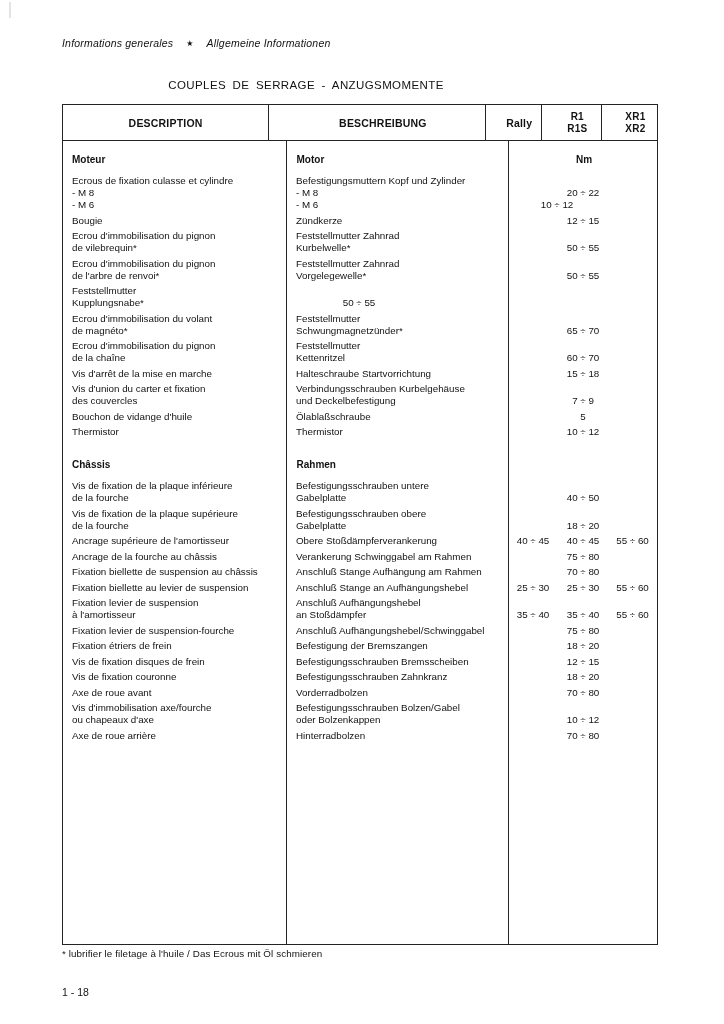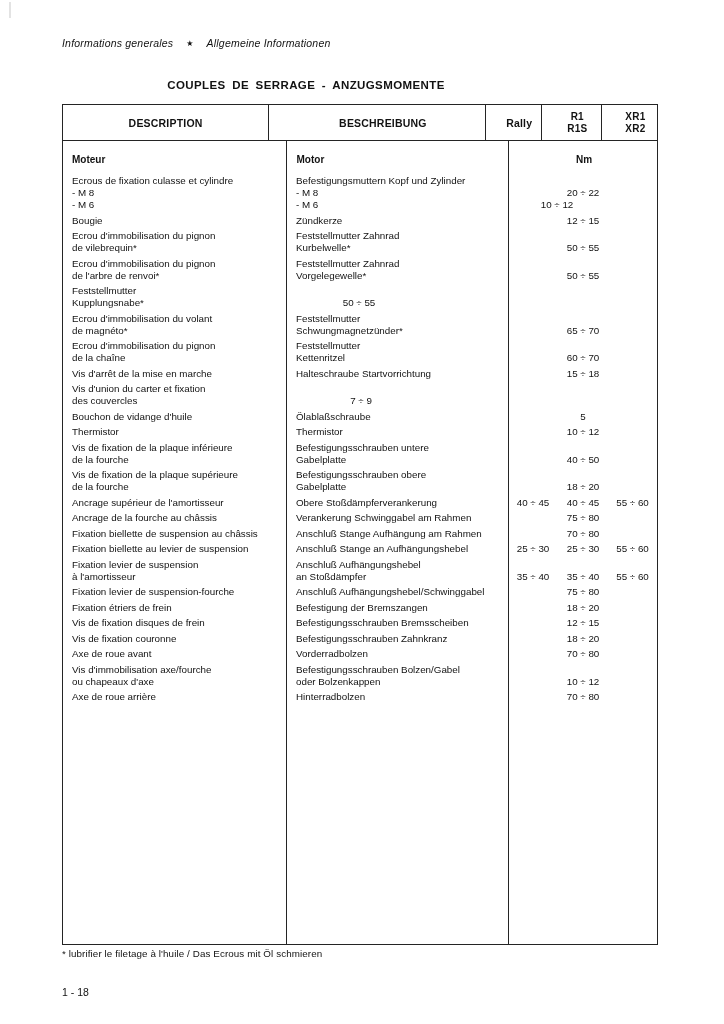--- a/index.html
+++ b/index.html
@@ -8,21 +8,21 @@
     font-family:"Liberation Sans","DejaVu Sans",sans-serif;color:#121212;
     -webkit-font-smoothing:antialiased;
   }
   .page-header{
     position:absolute;left:62px;top:37px;font-size:10.5px;font-style:italic;
     letter-spacing:0.2px;white-space:nowrap;
   }
   .page-header .star{font-style:normal;font-size:8px;margin:0 13px;position:relative;top:-1px;}
   .title{
     position:absolute;left:0;top:79px;width:612px;text-align:center;
-    font-size:11.5px;font-weight:bold;letter-spacing:0.4px;word-spacing:3px;white-space:nowrap;
+    font-size:11.5px;font-weight:normal;letter-spacing:0.4px;word-spacing:3px;white-space:nowrap;
   }
   .table{
     position:absolute;left:62px;top:104px;width:596px;height:841px;
     border:1.5px solid #242424;box-sizing:border-box;background:#fff;
   }
   .thead{display:flex;height:36px;border-bottom:1.5px solid #242424;box-sizing:border-box;gap:12px;}
   .th{
     border-right:1.5px solid #242424;box-sizing:border-box;
     display:flex;align-items:center;justify-content:center;
     font-weight:bold;font-size:10.5px;text-align:center;letter-spacing:0.2px;
@@ -177,20 +177,22 @@
         <div class="cell de">Halteschraube Startvorrichtung</div>
         <div class="vals">
           <div class="v rally"></div>
           <div class="v r1">15 ÷ 18</div>
           <div class="v xr1"></div>
         </div>
       </div>
       <div class="brow">
         <div class="cell fr">Vis d'union du carter et fixation
 des couvercles</div>
+        <div class="cell de">Verbindungsschrauben Kurbelgehäuse
+und Deckelbefestigung</div>
         <div class="vals">
           <div class="v rally"></div>
           <div class="v r1">7 ÷ 9</div>
           <div class="v xr1"></div>
         </div>
       </div>
       <div class="brow">
         <div class="cell fr">Bouchon de vidange d'huile</div>
         <div class="cell de">Ölablaßschraube</div>
         <div class="vals">
@@ -198,20 +200,29 @@
           <div class="v r1">5</div>
           <div class="v xr1"></div>
         </div>
       </div>
       <div class="brow">
         <div class="cell fr">Thermistor</div>
         <div class="cell de">Thermistor</div>
         <div class="vals">
           <div class="v rally"></div>
           <div class="v r1">10 ÷ 12</div>
+          <div class="v xr1"></div>
+        </div>
+      </div>
+      <div class="brow section-head section-gap">
+        <div class="cell fr">Châssis</div>
+        <div class="cell de">Rahmen</div>
+        <div class="vals">
+          <div class="v rally"></div>
+          <div class="v r1"></div>
           <div class="v xr1"></div>
         </div>
       </div>
       <div class="brow">
         <div class="cell fr">Vis de fixation de la plaque inférieure
 de la fourche</div>
         <div class="cell de">Befestigungsschrauben untere
 Gabelplatte</div>
         <div class="vals">
           <div class="v rally"></div>
@@ -224,21 +235,21 @@
 de la fourche</div>
         <div class="cell de">Befestigungsschrauben obere
 Gabelplatte</div>
         <div class="vals">
           <div class="v rally"></div>
           <div class="v r1">18 ÷ 20</div>
           <div class="v xr1"></div>
         </div>
       </div>
       <div class="brow">
-        <div class="cell fr">Ancrage supérieur de l'amortisseur</div>
+        <div class="cell fr">Ancrage supérieure de l'amortisseur</div>
         <div class="cell de">Obere Stoßdämpferverankerung</div>
         <div class="vals">
           <div class="v rally">40 ÷ 45</div>
           <div class="v r1">40 ÷ 45</div>
           <div class="v xr1">55 ÷ 60</div>
         </div>
       </div>
       <div class="brow">
         <div class="cell fr">Ancrage de la fourche au châssis</div>
         <div class="cell de">Verankerung Schwinggabel am Rahmen</div>

